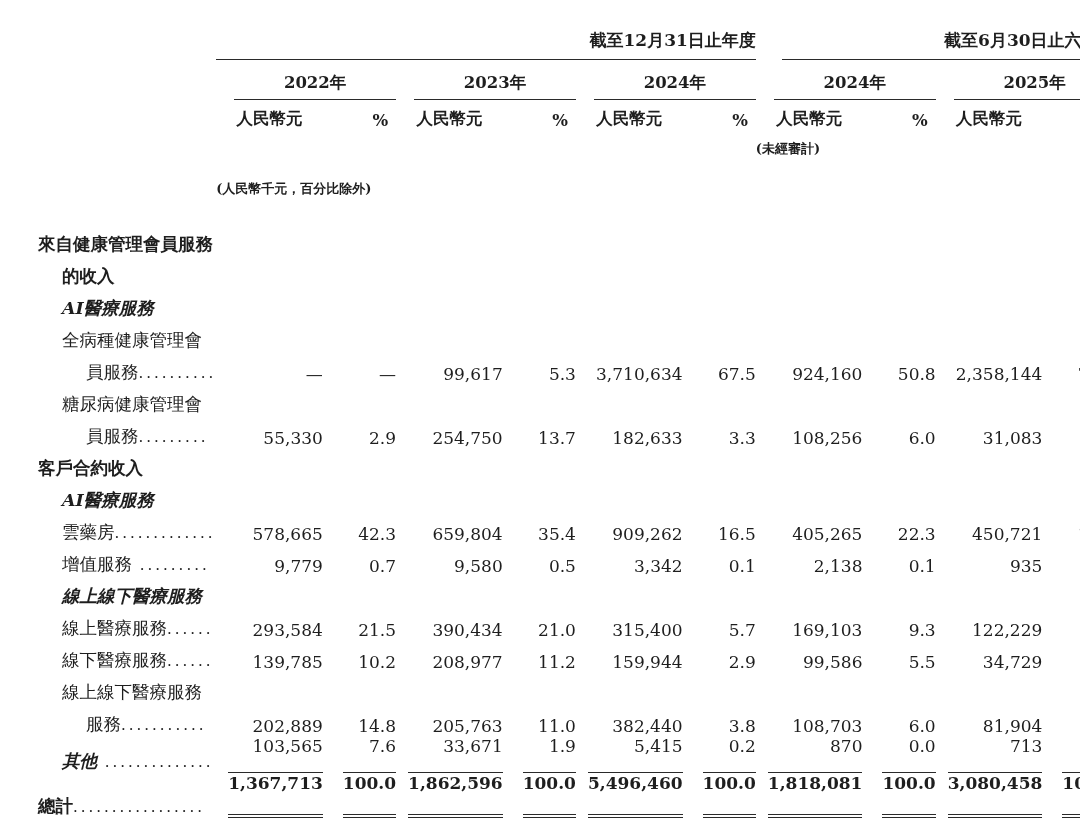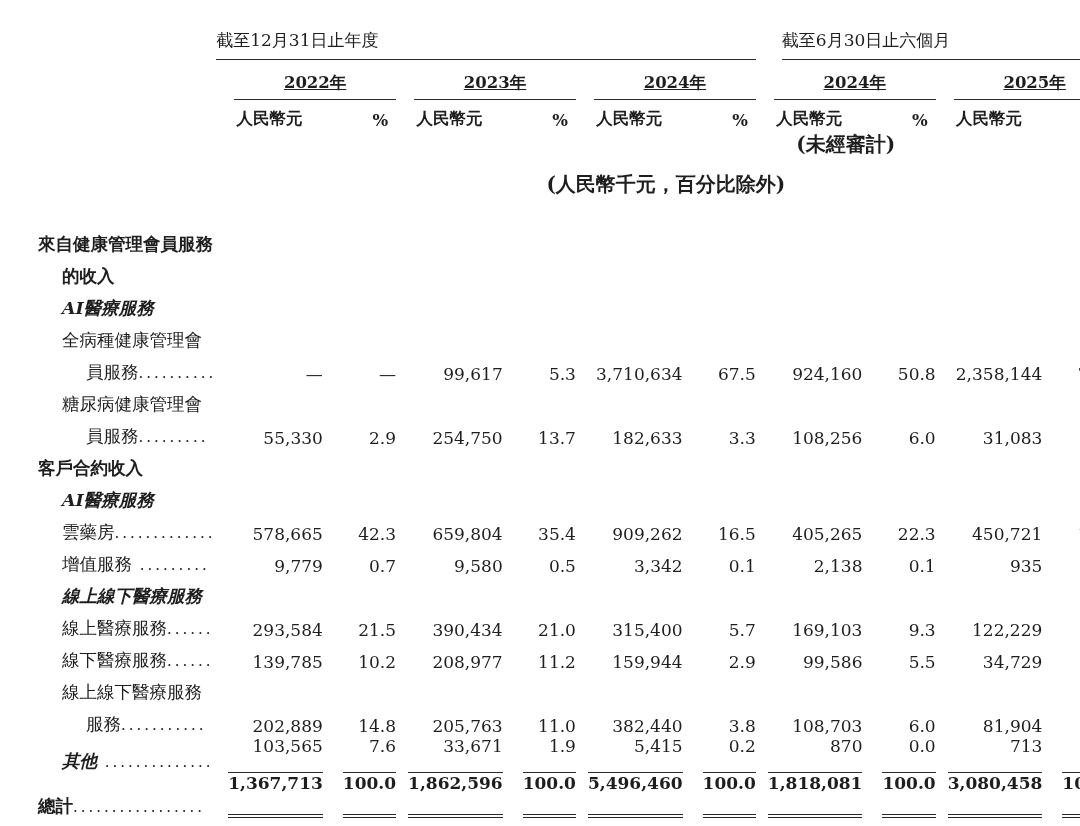--- a/index.html
+++ b/index.html
@@ -6,31 +6,31 @@
   body{
     width:1080px;height:826px;background:#ffffff;overflow:hidden;
     font-family:"DejaVu Serif","Liberation Serif",serif;
     color:#1e1e1e;
   }
   table{border-collapse:collapse;table-layout:fixed;margin:14px 0 0 38px;}
   th,td{padding:0;font-weight:normal;white-space:nowrap;vertical-align:bottom;}
 
   
   .group-row th{height:46px;}
-  .gline{border-bottom:1.5px solid #2a2a2a;padding-bottom:7px;text-align:left;
-         font-weight:normal;font-size:17px;}
+  .gline{border-bottom:1.5px solid #2a2a2a;padding-bottom:7px;text-align:right;
+         font-weight:bold;font-size:17px;}
   .g2{margin-left:26px;}
   .year-row th{height:40px;}
   .yline{border-bottom:1.5px solid #2a2a2a;margin-left:18px;padding-bottom:5px;
-         text-align:center;font-weight:bold;font-size:16.5px;text-decoration:underline;}
+         text-align:center;font-weight:bold;font-size:16.5px;}
   .colhead-row th{height:30px;font-weight:bold;font-size:16.5px;}
   .ch.cur{text-align:center;}
   .ch.pct{text-align:right;padding-right:8px;}
   .unaudited-row th{height:28px;}
-  .note{font-weight:bold;font-size:20px;text-align:center;}
+  .note{font-weight:bold;font-size:13px;text-align:left;}
   .units-row th{height:40px;}
   .spacer-row td{height:26px;}
 
   
   .lbl{font-size:17.5px;height:32px;text-align:left;}
   .ind0{padding-left:0;}
   .ind1{padding-left:24px;}
   .ind2{padding-left:48px;}
   .lt.bold{font-weight:bold;}
   .lt.bolditalic{font-weight:bold;font-style:italic;}

